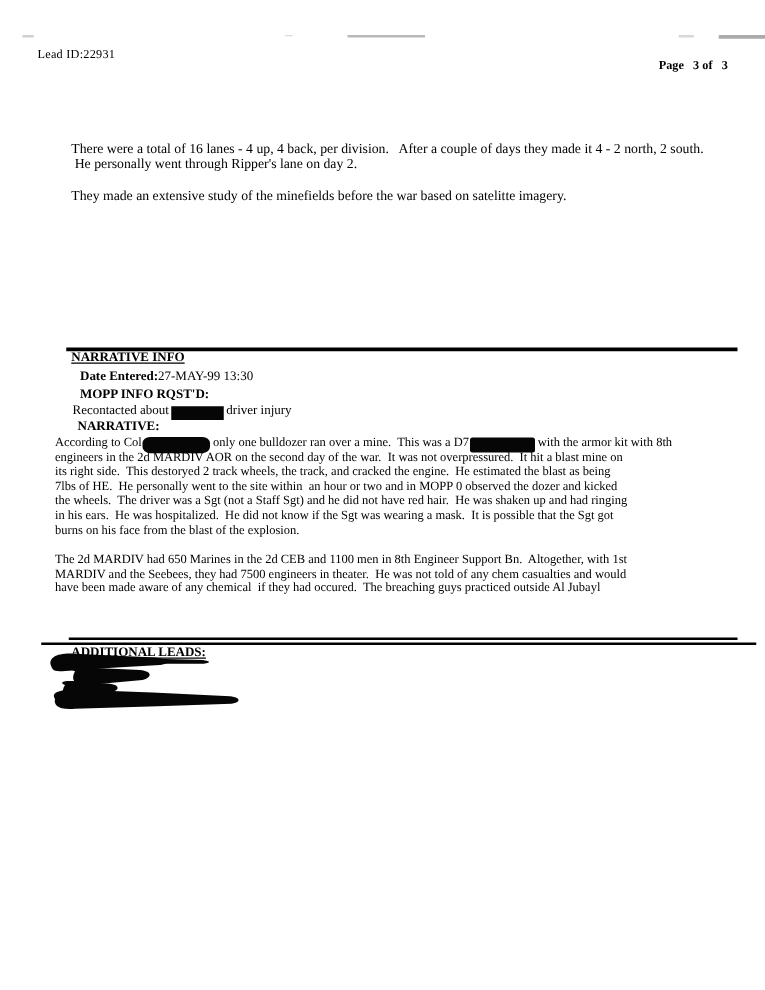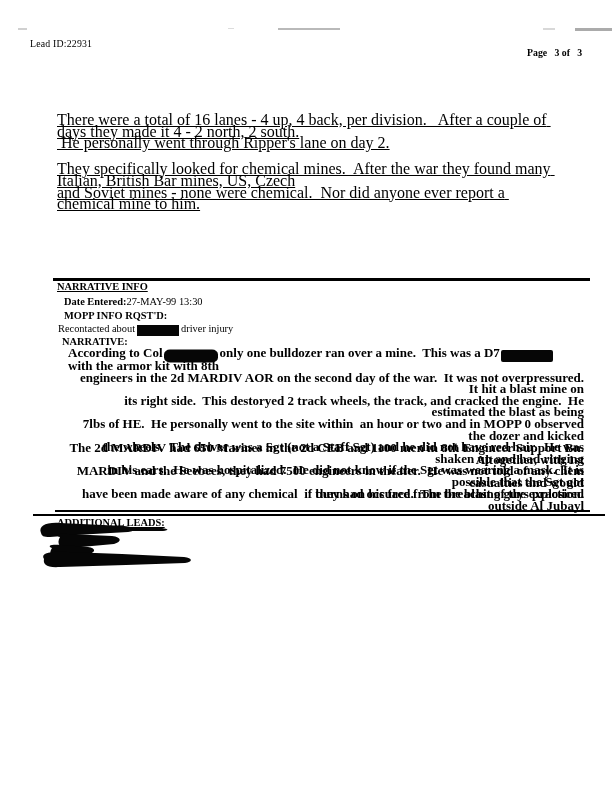--- a/index.html
+++ b/index.html
@@ -13,45 +13,45 @@
   .art2{left:575px;top:0;width:37px;height:3px;background:#ababab;}
   .art3{left:18px;top:0;width:9px;height:2px;background:#d0d0d0;}
   .art4{left:543px;top:0;width:12px;height:2px;background:#d8d8d8;}
   .art5{left:228px;top:0;width:6px;height:1px;background:#dcdcdc;}
 
   .hdr-left{position:absolute;left:30px;top:10px;font-size:9.8px;letter-spacing:.2px;}
   .hdr-right{position:absolute;left:527px;top:19px;font-size:9.8px;white-space:pre;font-weight:bold;}
 
   .bodyblock{position:absolute;left:57px;top:86px;width:509px;}
   .bodyblock p{
-    margin:0 0 14.6px 0;font-size:16px;line-height:11.6px;white-space:pre-wrap;text-decoration:underline;
+    margin:0 0 14.6px 0;font-size:11px;line-height:11.6px;white-space:pre-wrap;
   }
 
   .rule{position:absolute;background:#000;}
   .rule-nar{left:53px;top:250px;width:537px;height:2.5px;}
   .rule-add1{left:55px;top:482px;width:535px;height:1.8px;}
   .rule-add2{left:33px;top:485.5px;width:572px;height:2.8px;}
 
   .secline{position:absolute;font-size:10.4px;line-height:11.6px;white-space:pre;}
   .bold{font-weight:bold;}
   .undl{text-decoration:underline;}
   .nar-title{left:57px;top:253px;text-align:right;}
   .date-row{left:64px;top:268px;}
   .leadinfo-row{left:64px;top:281.5px;}
   .recontact-row{left:58px;top:295px;text-align:right;}
   .narrative-row{left:62px;top:307.5px;text-align:right;}
   .add-title{left:57px;top:489px;}
 
   .narpara{
-    position:absolute;left:68px;width:516px;font-size:13px;line-height:11.6px;font-weight:bold;
+    position:absolute;left:44px;width:516px;font-size:10px;line-height:11.6px;
   }
   .nar1{top:319px;}
   .nar2{top:414px;}
   .narpara .inline-part{white-space:pre;}
-  .narpara .rest, .narpara .plines{display:block;white-space:pre-wrap;text-align:right;}
+  .narpara .rest, .narpara .plines{display:block;white-space:pre-wrap;}
 
   .redact{display:inline-block;background:#060606;vertical-align:text-bottom;}
   .redact-recontact{width:42px;height:11px;transform:translateY(2px);margin:0 2px;}
   .redact-col{width:54px;height:13px;border-radius:6px/5px;transform:translateY(2.5px);margin:0 2px 0 1px;}
   .redact-d7{width:52px;height:12px;border-radius:2px;transform:translateY(2px);margin:0 2px 0 1px;}
 
   .marker-blob{position:absolute;left:36px;top:491px;width:170px;height:54px;}
 </style>
 </head>
 <body>
@@ -63,22 +63,21 @@
   <div class="artifact art3"></div>
   <div class="artifact art4"></div>
   <div class="artifact art5"></div>
 
   <div class="hdr-left">Lead ID:22931</div>
   <div class="hdr-right">Page   3 of   3</div>
 
   <div class="bodyblock">
     <p>There were a total of 16 lanes - 4 up, 4 back, per division.   After a couple of days they made it 4 - 2 north, 2 south.
  He personally went through Ripper's lane on day 2.</p>
-    <p>They specifically looked for chemical mines.  After the war they found many Italian, British Bar mines, US, Czech
-and Soviet mines - none were chemical.  Nor did anyone ever report a chemical mine to him.</p>
+    <p>They made an extensive study of the minefields before the war based on satelitte imagery.</p>
   </div>
 
   <div class="rule rule-nar"></div>
 
   <div class="secline nar-title bold undl">NARRATIVE INFO</div>
 
   <div class="secline date-row"><span class="bold">Date Entered:</span><span>27-MAY-99 13:30</span></div>
 
   <div class="secline leadinfo-row bold">MOPP INFO RQST'D:</div>
 

